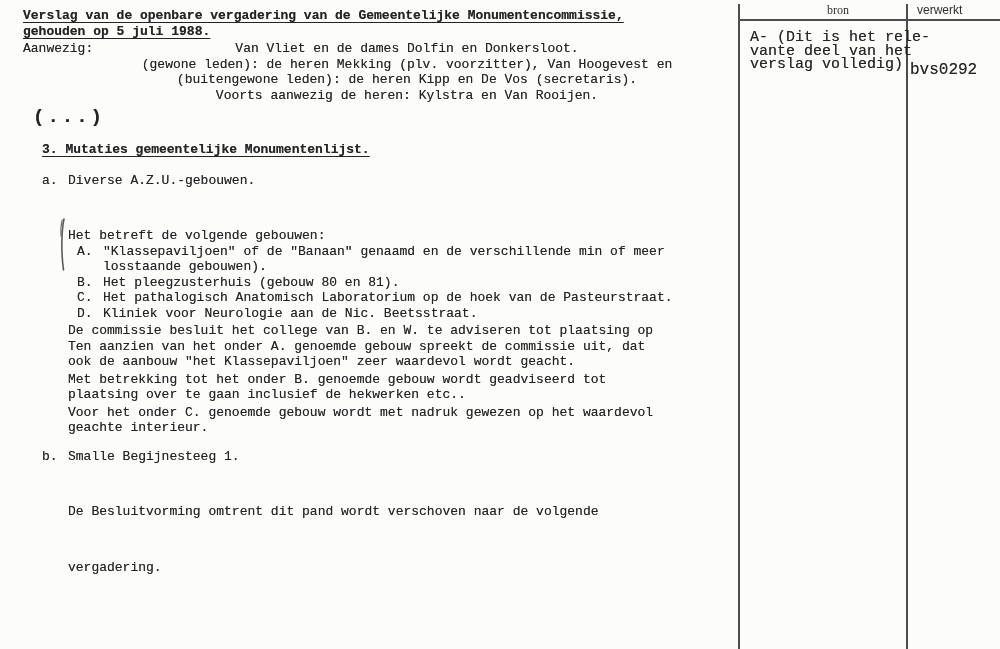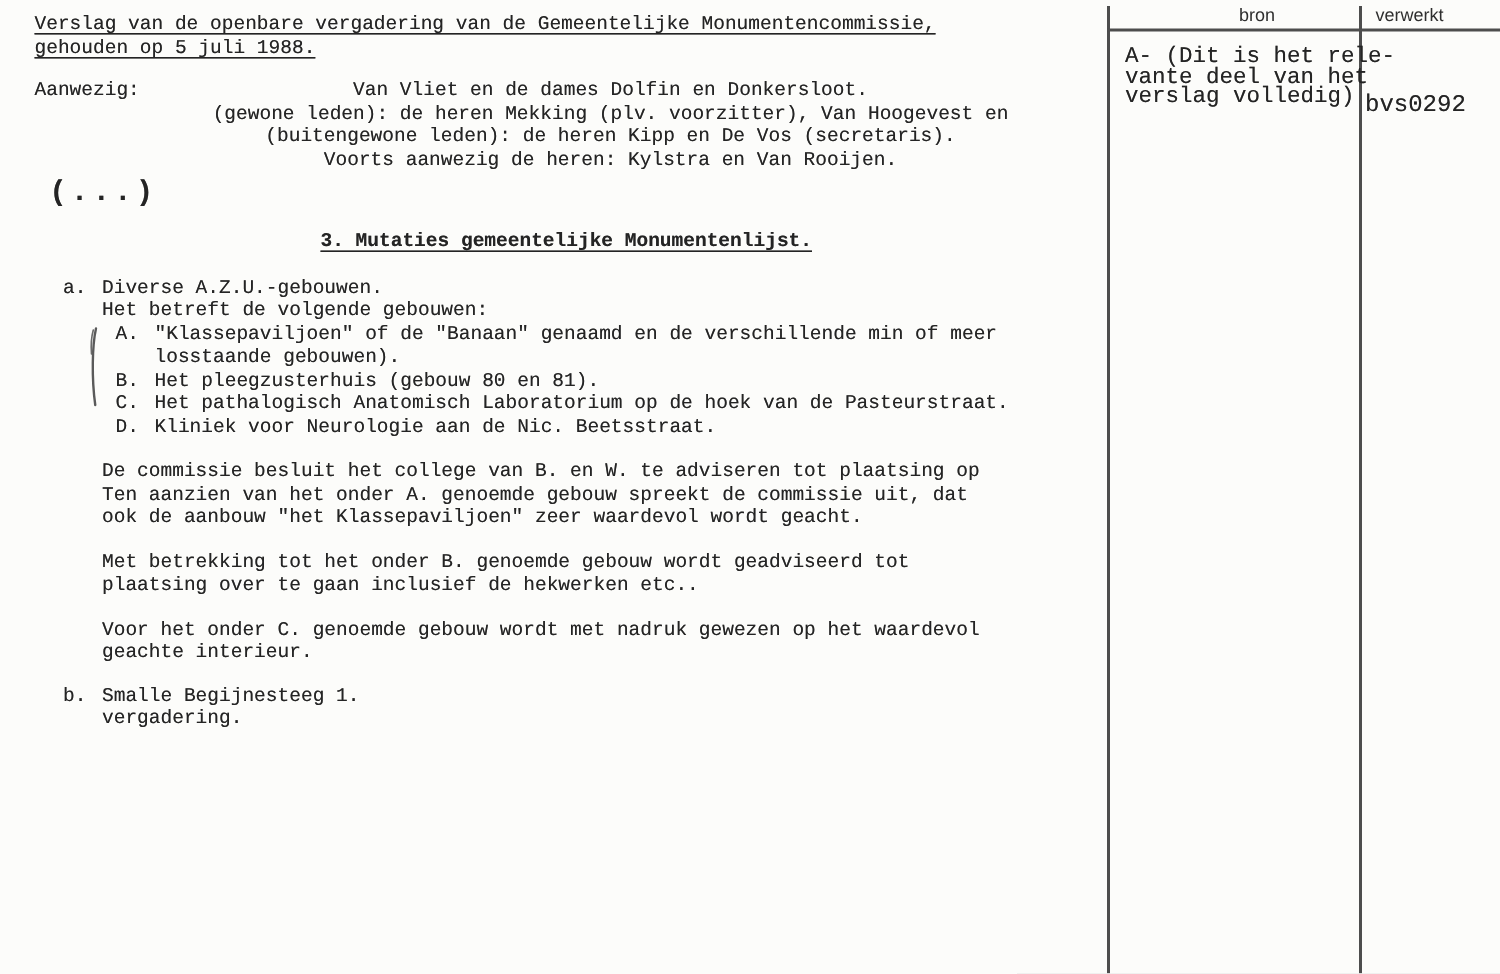--- a/index.html
+++ b/index.html
@@ -11,45 +11,45 @@
     font-family:"Liberation Mono","DejaVu Sans Mono",monospace;
     color:#242424;
     text-shadow:0 0 0.4px rgba(30,30,30,.55);
   }
   .main{
     position:absolute;left:23px;top:8px;width:690px;
     font-size:13px;line-height:15.5px;
     white-space:nowrap;
   }
   .u{text-decoration:underline;text-underline-offset:3px;text-decoration-thickness:1.3px;}
-  .title{font-weight:normal;margin-bottom:13px;}
+  .title{font-weight:bold;margin-bottom:2px;}
   .attendance{position:relative;padding-left:78px;margin-bottom:2px;text-align:center;}
   .attendance .att-label{position:absolute;left:0;top:0;}
   .omission{font-size:19px;font-weight:bold;letter-spacing:3px;padding-left:10px;line-height:24px;margin-bottom:13px;}
-  .section-heading{padding-left:19px;font-weight:bold;margin-bottom:15px;margin-top:0;text-align:center;}
+  .section-heading{padding-left:19px;font-weight:bold;margin-bottom:15px;margin-top:0;}
   .item-head{position:relative;padding-left:45px;}
   .item-head .ih-label{position:absolute;left:19px;top:0;}
-  .indent2{padding-left:45px;}
+  .indent2{padding-left:45px;margin-top:40px;}
   .bldg{position:relative;padding-left:80px;}
   .bldg .b-label{position:absolute;left:54px;top:0;}
-  .para{padding-left:45px;margin-top:14px;}
+  .para{padding-left:45px;margin-top:2px;}
   .item-b{margin-top:13px;}
   
   .margin-mark{position:absolute;left:57px;top:218px;width:12px;height:54px;}
   
   .vrule{position:absolute;top:4px;bottom:0;width:1.5px;background:#4d4d4d;}
   .vrule-left{left:738px;}
   .vrule-mid{left:906px;}
   .hrule{position:absolute;left:738px;top:19px;width:262px;height:1.5px;background:#4d4d4d;}
   .col-header{
     position:absolute;top:3px;
     font-family:"Liberation Sans","DejaVu Sans",sans-serif;
     font-size:12px;color:#2e2e2e;text-shadow:none;
   }
-  .col-header.bron{left:738px;width:200px;text-align:center;}
+  .col-header.bron{left:738px;width:200px;text-align:center;font-family:Liberation Serif, serif;}
   .col-header.verwerkt{left:917px;}
   .side-note{
     position:absolute;left:750px;top:31px;
     font-size:15px;line-height:13.5px;white-space:nowrap;
   }
   .side-code{position:absolute;left:910px;top:61px;font-size:16px;}
 </style>
 </head>
 <body>
 
@@ -114,20 +114,21 @@
     <div class="para">
       <div>Voor het onder C. genoemde gebouw wordt met nadruk gewezen op het waardevol</div>
       <div>geachte interieur.</div>
     </div>
 
     <div class="item-b">
       <div class="item-head">
         <span class="ih-label">b.</span>
         <span>Smalle Begijnesteeg 1.</span>
       </div>
+      <div class="indent2">De Besluitvorming omtrent dit pand wordt verschoven naar de volgende</div>
       <div class="indent2">vergadering.</div>
     </div>
 
   </div>
 
   <svg class="margin-mark" viewBox="0 0 12 54">
     <path d="M7,1 C4.5,12 4,34 6.5,52" stroke="#5a5a5a" stroke-width="1.6" fill="none" stroke-linecap="round"></path>
     <path d="M5.2,2 C3.8,7 3.6,13 4,18" stroke="#6a6a6a" stroke-width="1.1" fill="none" stroke-linecap="round"></path>
   </svg>
 

